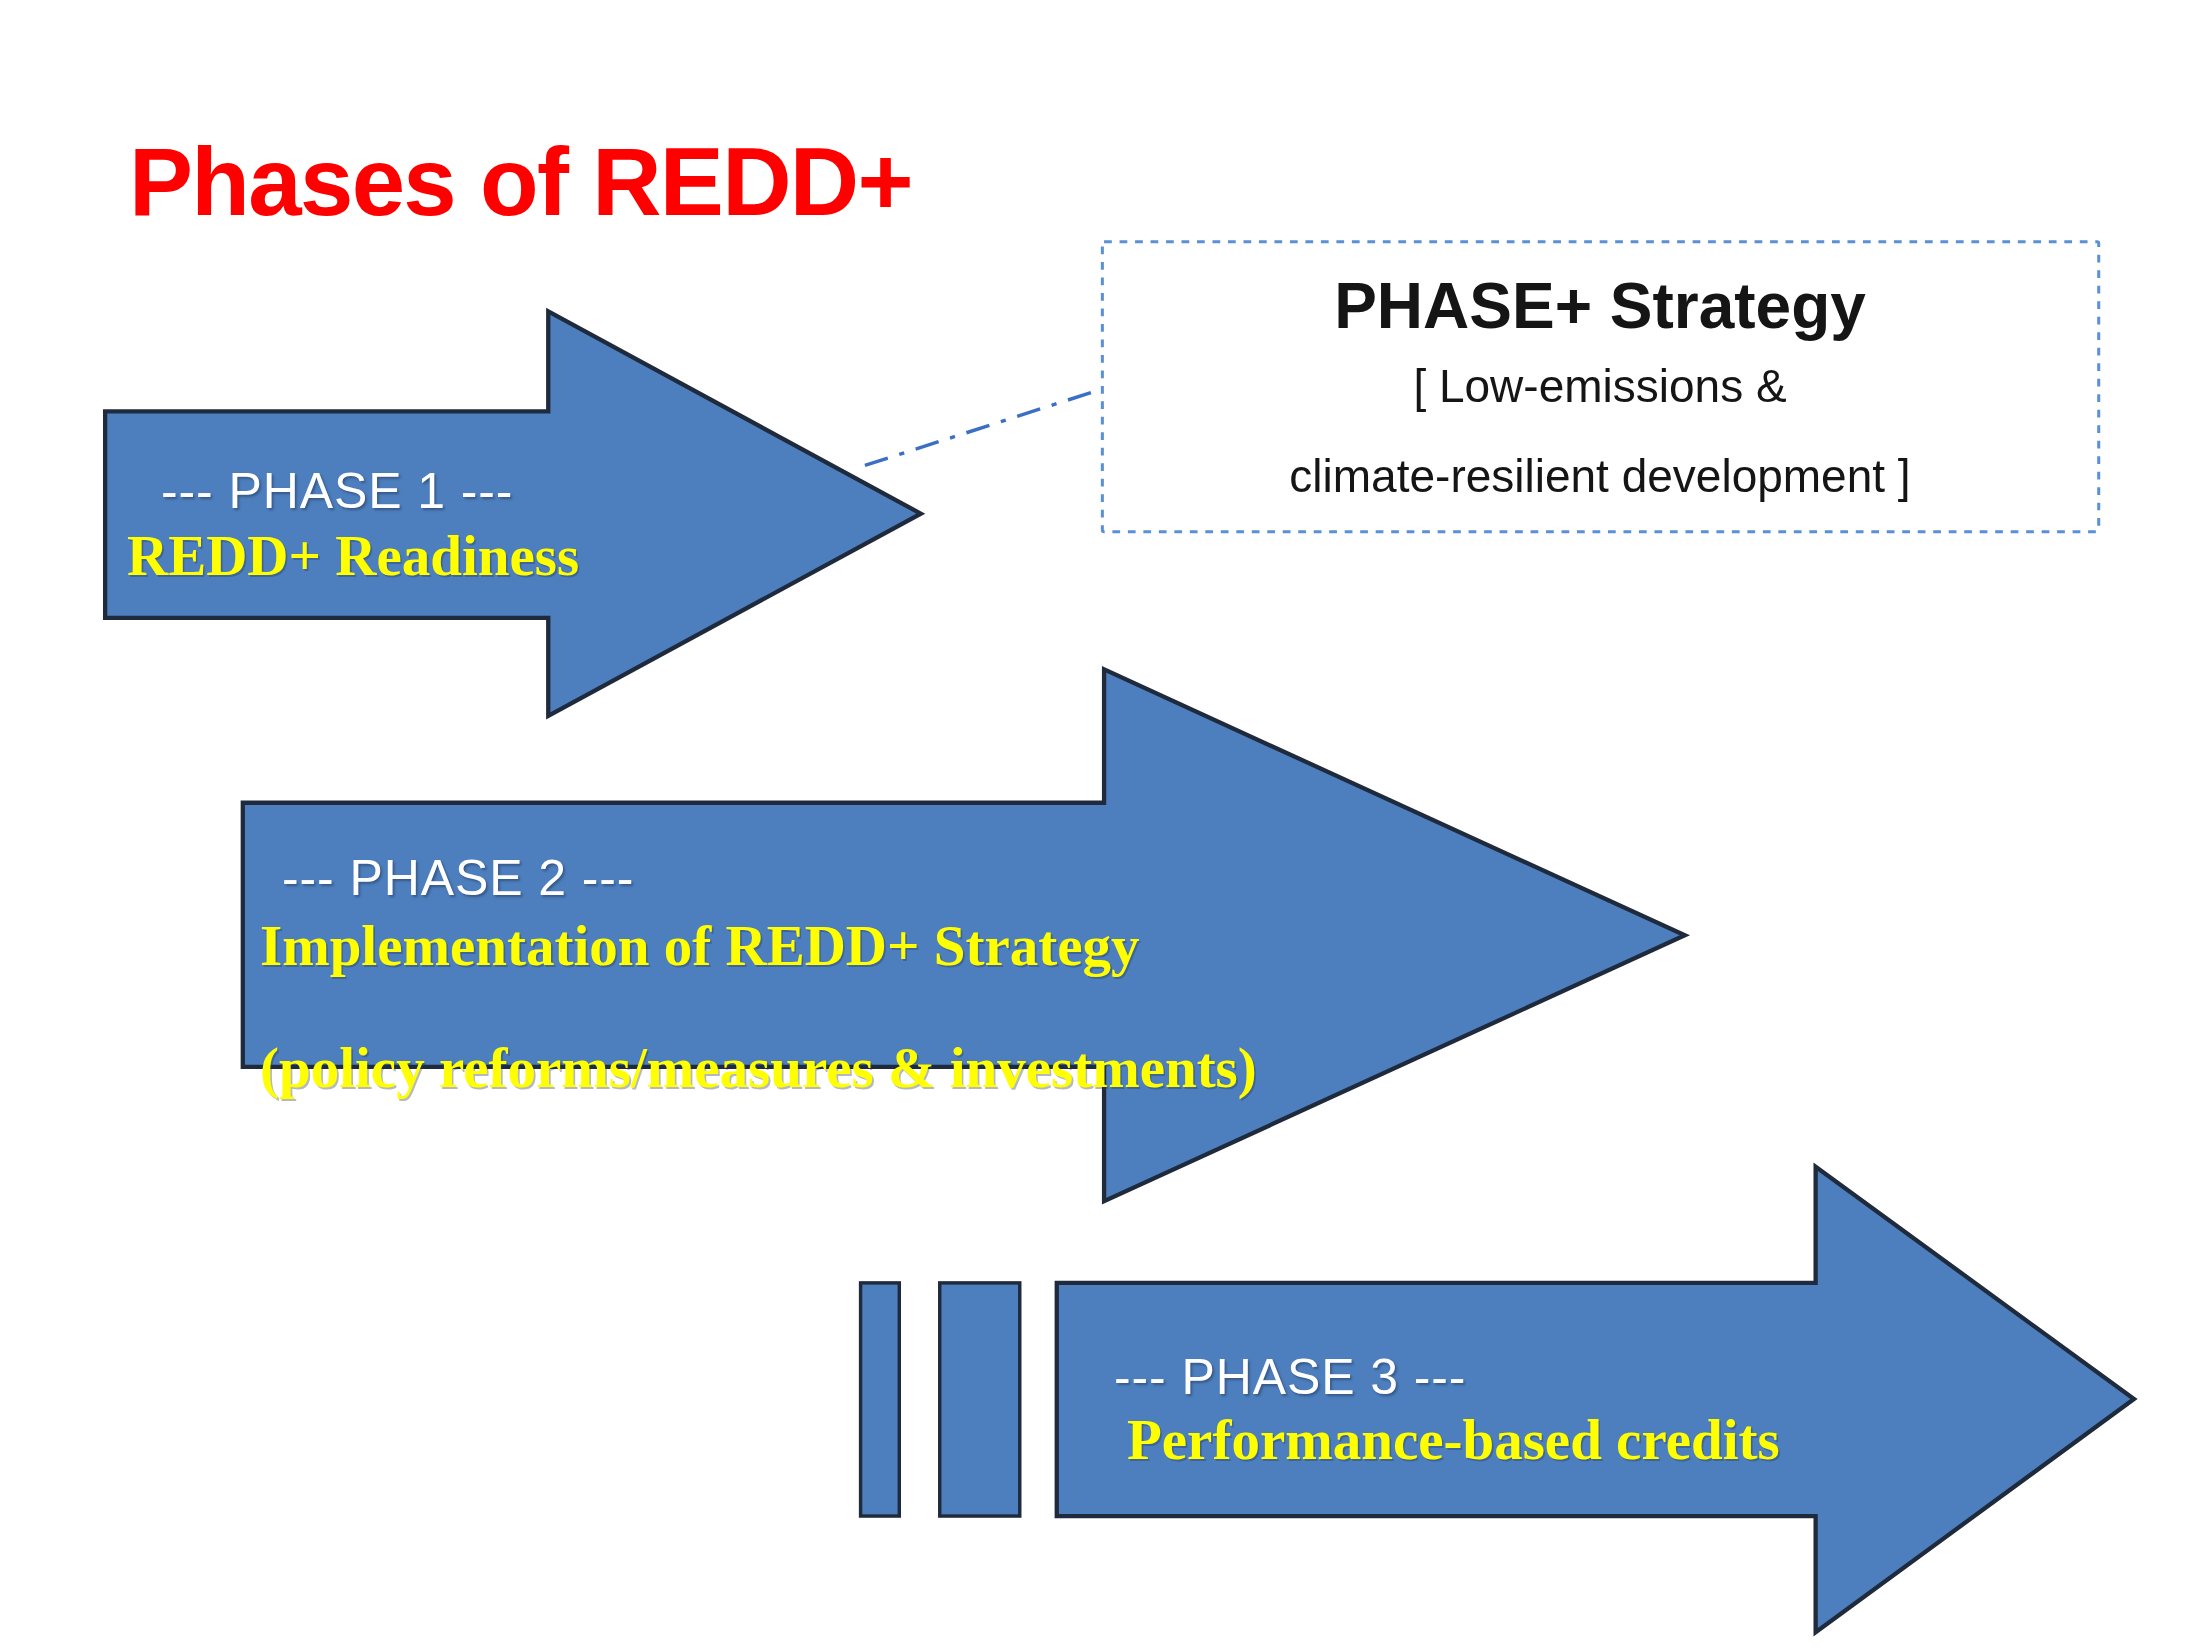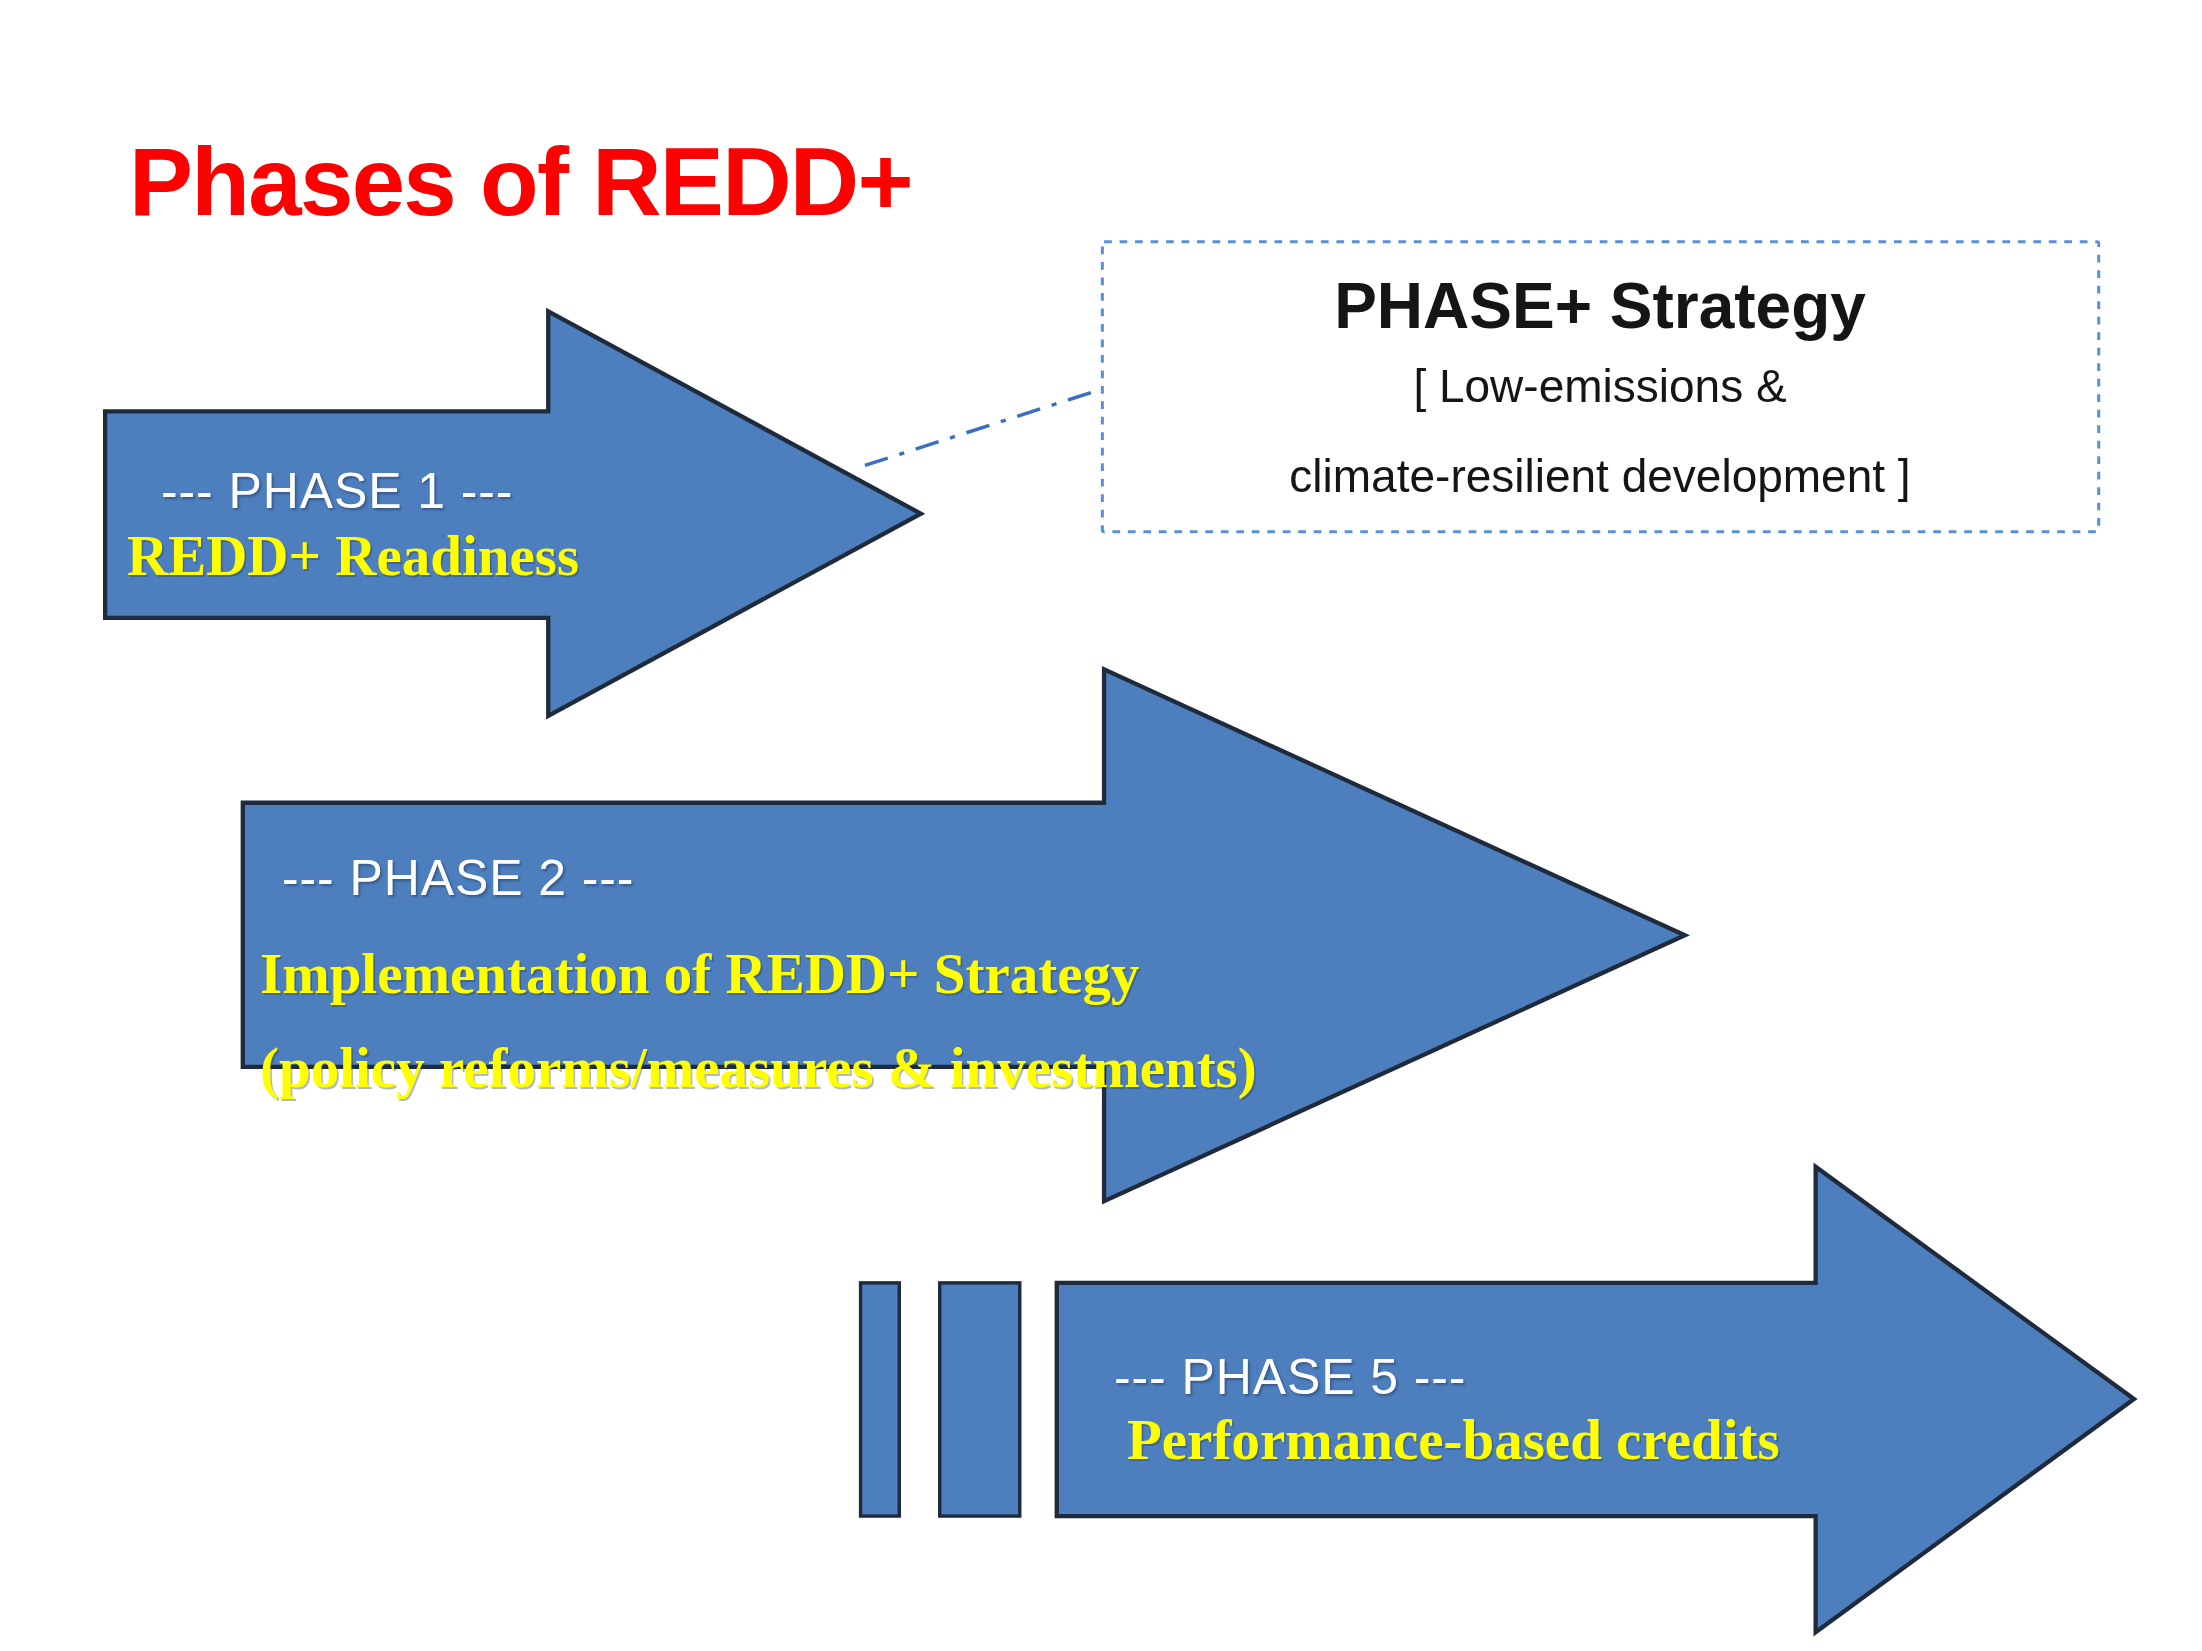--- a/index.html
+++ b/index.html
@@ -87,18 +87,18 @@
 <div class="txt slide-title" style="left:129px; top:134px;">Phases of REDD+</div>
 
 <div class="box-line bold" style="top:274px;">PHASE+ Strategy</div>
 <div class="box-line reg" style="top:363px;">[ Low-emissions &amp;</div>
 <div class="box-line reg" style="top:453px;">climate-resilient development ]</div>
 
 <div class="txt phase-label" style="left:129px; top:466px;">--- PHASE 1 ---</div>
 <div class="txt phase-line" style="left:127px; top:527px;">REDD+ Readiness</div>
 
 <div class="txt phase-label" style="left:250px; top:853px;">--- PHASE 2 ---</div>
-<div class="txt phase-line" style="left:260px; top:917px;margin-top:28px;">Implementation of REDD+ Strategy</div>
+<div class="txt phase-line" style="left:260px; top:917px;">Implementation of REDD+ Strategy</div>
 <div class="txt phase-line" style="left:260px; top:1039px;">(policy reforms/measures &amp; investments)</div>
 
-<div class="txt phase-label" style="left:1082px; top:1352px;">--- PHASE 5 ---</div>
+<div class="txt phase-label" style="left:1082px; top:1352px;">--- PHASE 3 ---</div>
 <div class="txt phase-line" style="left:1079px; top:1411px;margin-left:48px;">Performance-based credits</div>
 
 
 </body></html>

